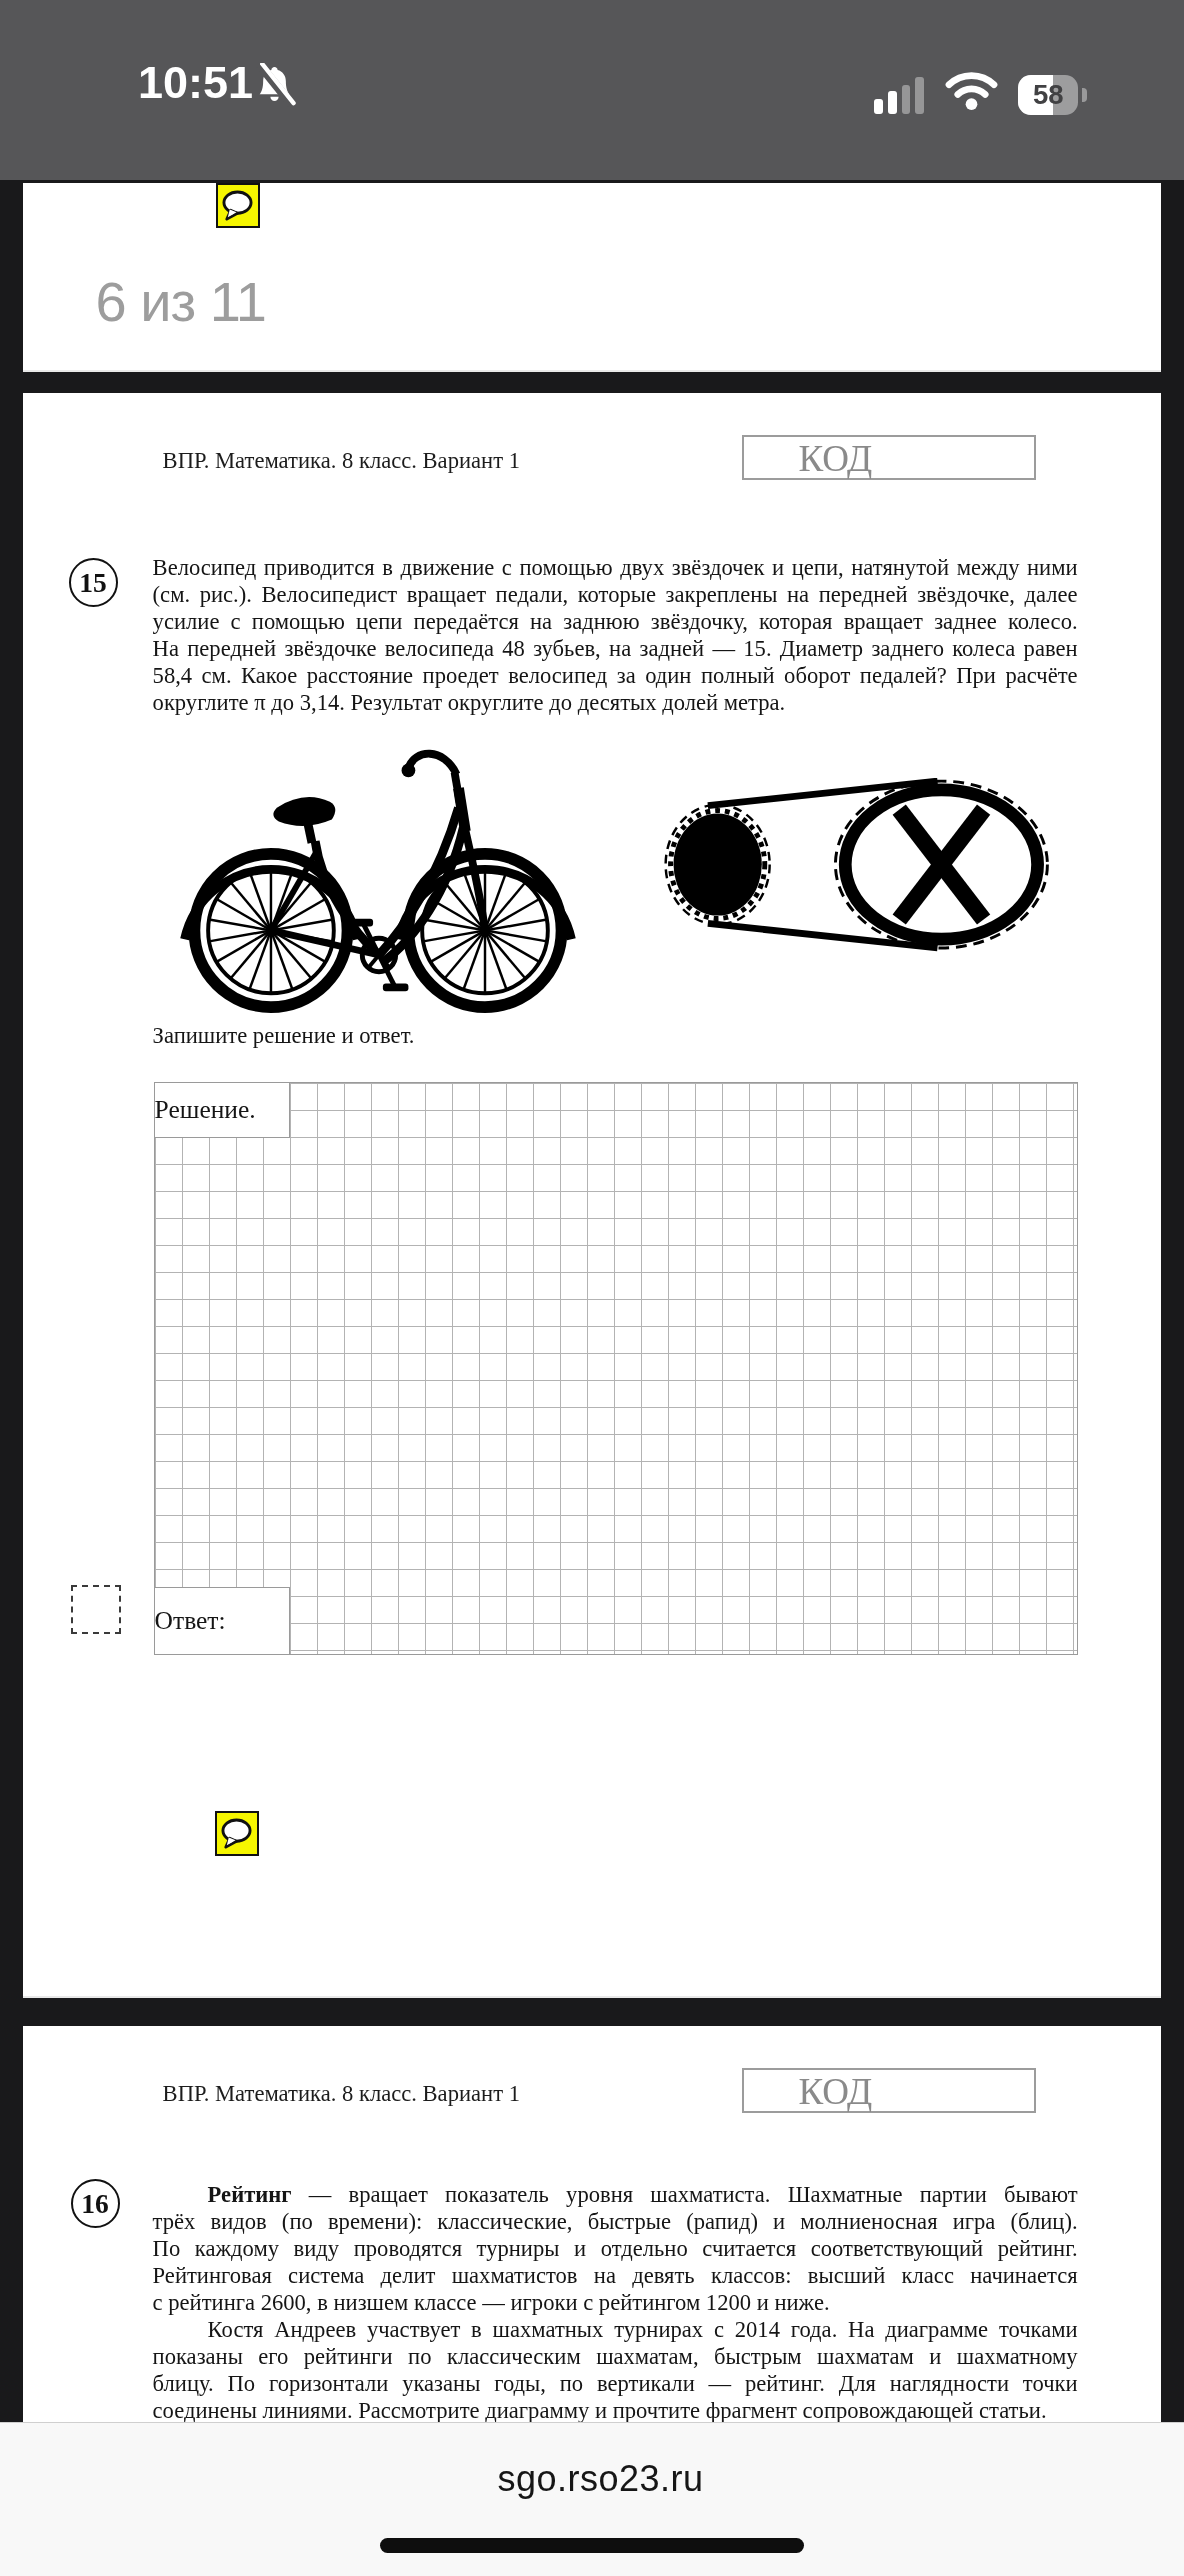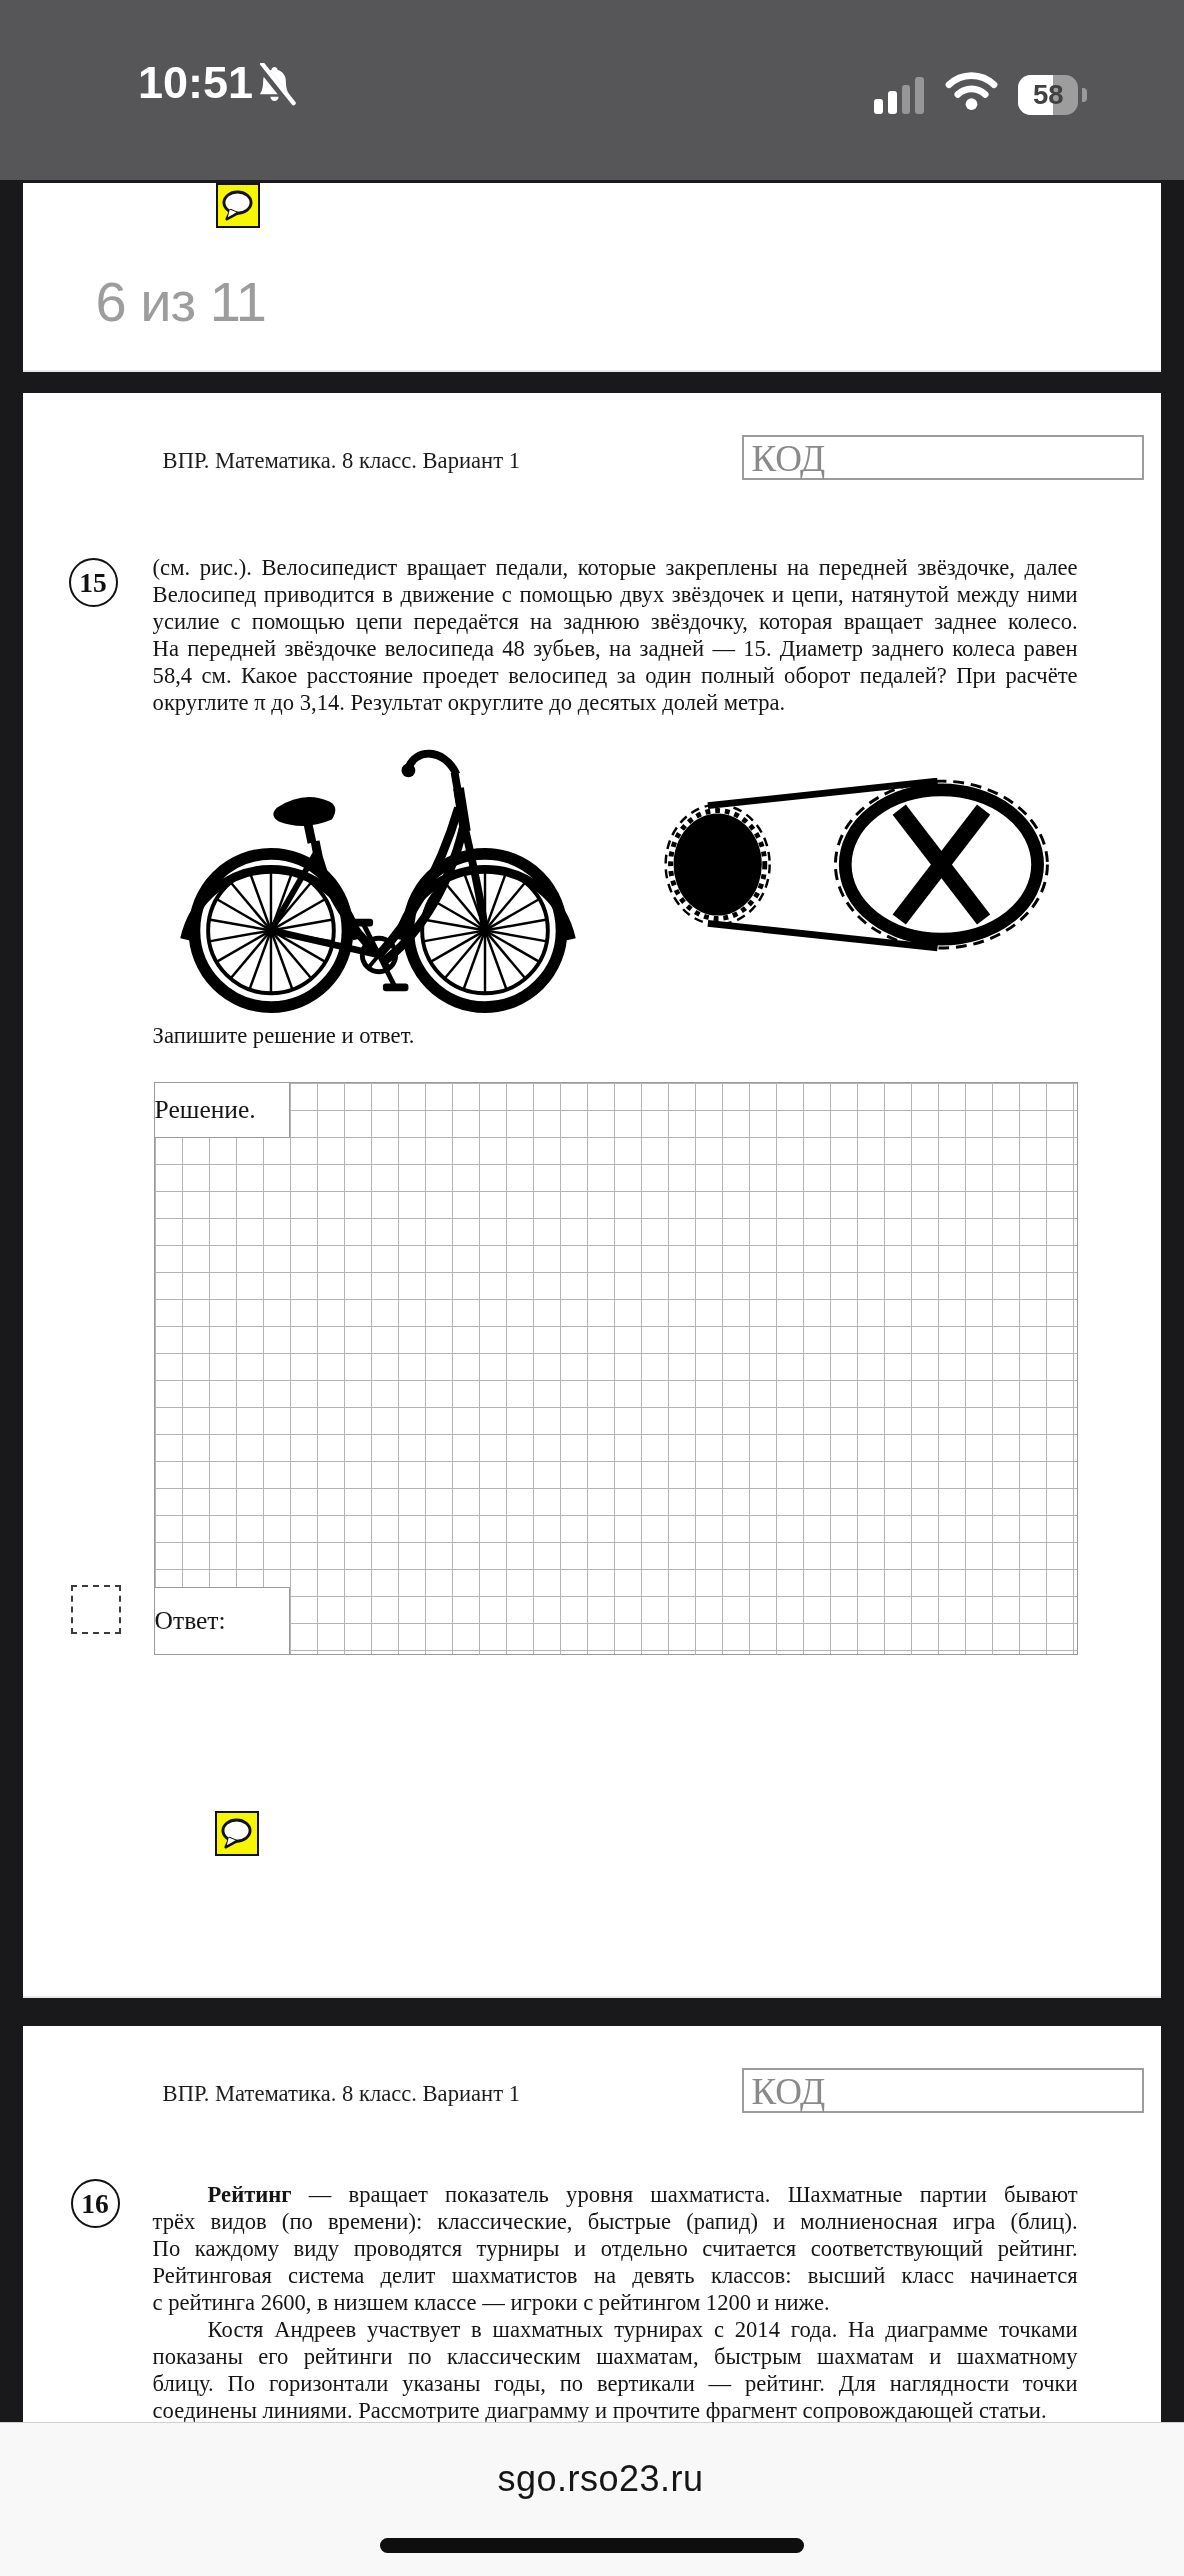--- a/index.html
+++ b/index.html
@@ -25,21 +25,21 @@
   .page2{top:393px;height:1603px;}
   .page3{top:2026px;height:397px;overflow:hidden;border-bottom:none;}
   .page-num{position:absolute;left:73px;top:86px;color:#9d9d9d;
             font-family:"Liberation Sans","DejaVu Sans",sans-serif;font-size:56px;font-weight:500;letter-spacing:-1px;}
   .comment-flag{position:absolute;width:44px;height:45px;background:#f6f600;border:2.9px solid #111;box-sizing:border-box;
                 display:flex;align-items:center;justify-content:center;}
   .cf1{left:193px;top:0;}
   .cf2{left:192px;top:1418px;}
   
   .doc-header{position:absolute;left:140px;top:55px;font-size:22.6px;color:#1c1c1c;}
-  .kod-box{position:absolute;left:719px;top:42px;width:402px;height:45px;border:2px solid #9c9c9c;box-sizing:border-box;background:#fff;}
+  .kod-box{position:absolute;left:719px;top:42px;width:294px;height:45px;border:2px solid #9c9c9c;box-sizing:border-box;background:#fff;padding-left:47px;}
   .kod-box span{display:block;margin:1px 0 0 7.9px;font-size:37px;color:#8a8a8a;line-height:41px;}
   
   .prob-circle{position:absolute;width:49px;height:49px;border:2.9px solid #111;border-radius:50%;box-sizing:border-box;
                display:flex;align-items:center;justify-content:center;font-size:27.5px;font-weight:700;color:#111;}
   
   .prob-text{position:absolute;left:130px;width:925px;font-size:22.6px;color:#151515;}
   .prob-text .ln{height:27px;line-height:27px;text-align:justify;text-align-last:justify;white-space:normal;}
   .prob-text .ln.last{text-align-last:left;}
   .prob-text .ln.indent{text-indent:55px;}
   .instruction{position:absolute;left:130px;top:630px;font-size:22.6px;color:#151515;}
@@ -115,22 +115,22 @@
     <div class="doc-header">ВПР. Математика. 8 класс. Вариант 1</div>
     <div class="kod-box">
       <span>КОД</span>
     </div>
 
     <div class="prob-circle" style="left:46px;top:165px;">
       <span>15</span>
     </div>
 
     <div class="prob-text" style="top:161px;">
+      <div class="ln">Велосипед приводится в движение с помощью двух звёздочек и цепи, натянутой между ними</div>
       <div class="ln">(см. рис.). Велосипедист вращает педали, которые закреплены на передней звёздочке, далее</div>
-      <div class="ln">Велосипед приводится в движение с помощью двух звёздочек и цепи, натянутой между ними</div>
       <div class="ln">усилие с помощью цепи передаётся на заднюю звёздочку, которая вращает заднее колесо.</div>
       <div class="ln">На передней звёздочке велосипеда 48 зубьев, на задней — 15. Диаметр заднего колеса равен</div>
       <div class="ln">58,4 см. Какое расстояние проедет велосипед за один полный оборот педалей? При расчёте</div>
       <div class="ln last">округлите  π  до 3,14. Результат округлите до десятых долей метра.</div>
     </div>
 
     <div class="bike">
       <svg width="432" height="285" viewBox="0 0 440 290">
         <g stroke="#000" fill="none">
           <circle cx="112" cy="203" r="78" stroke-width="12"></circle>

